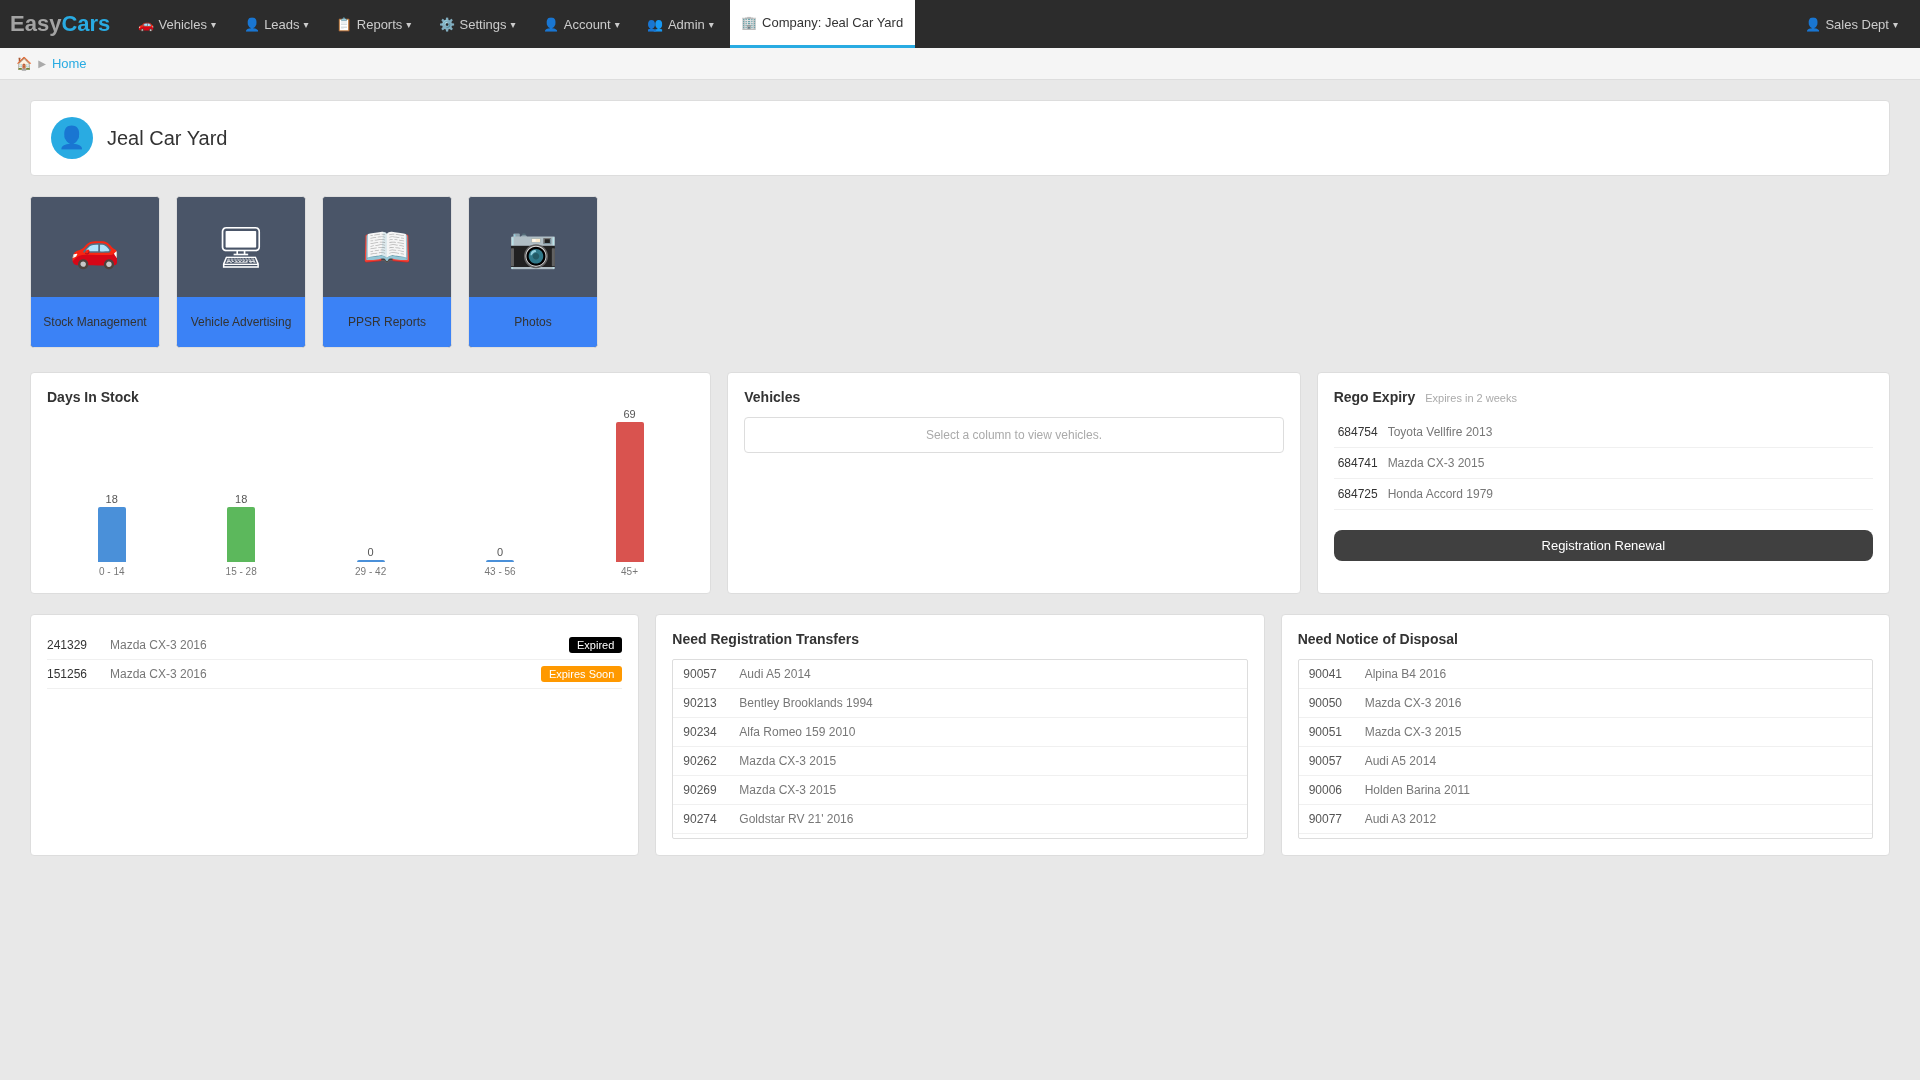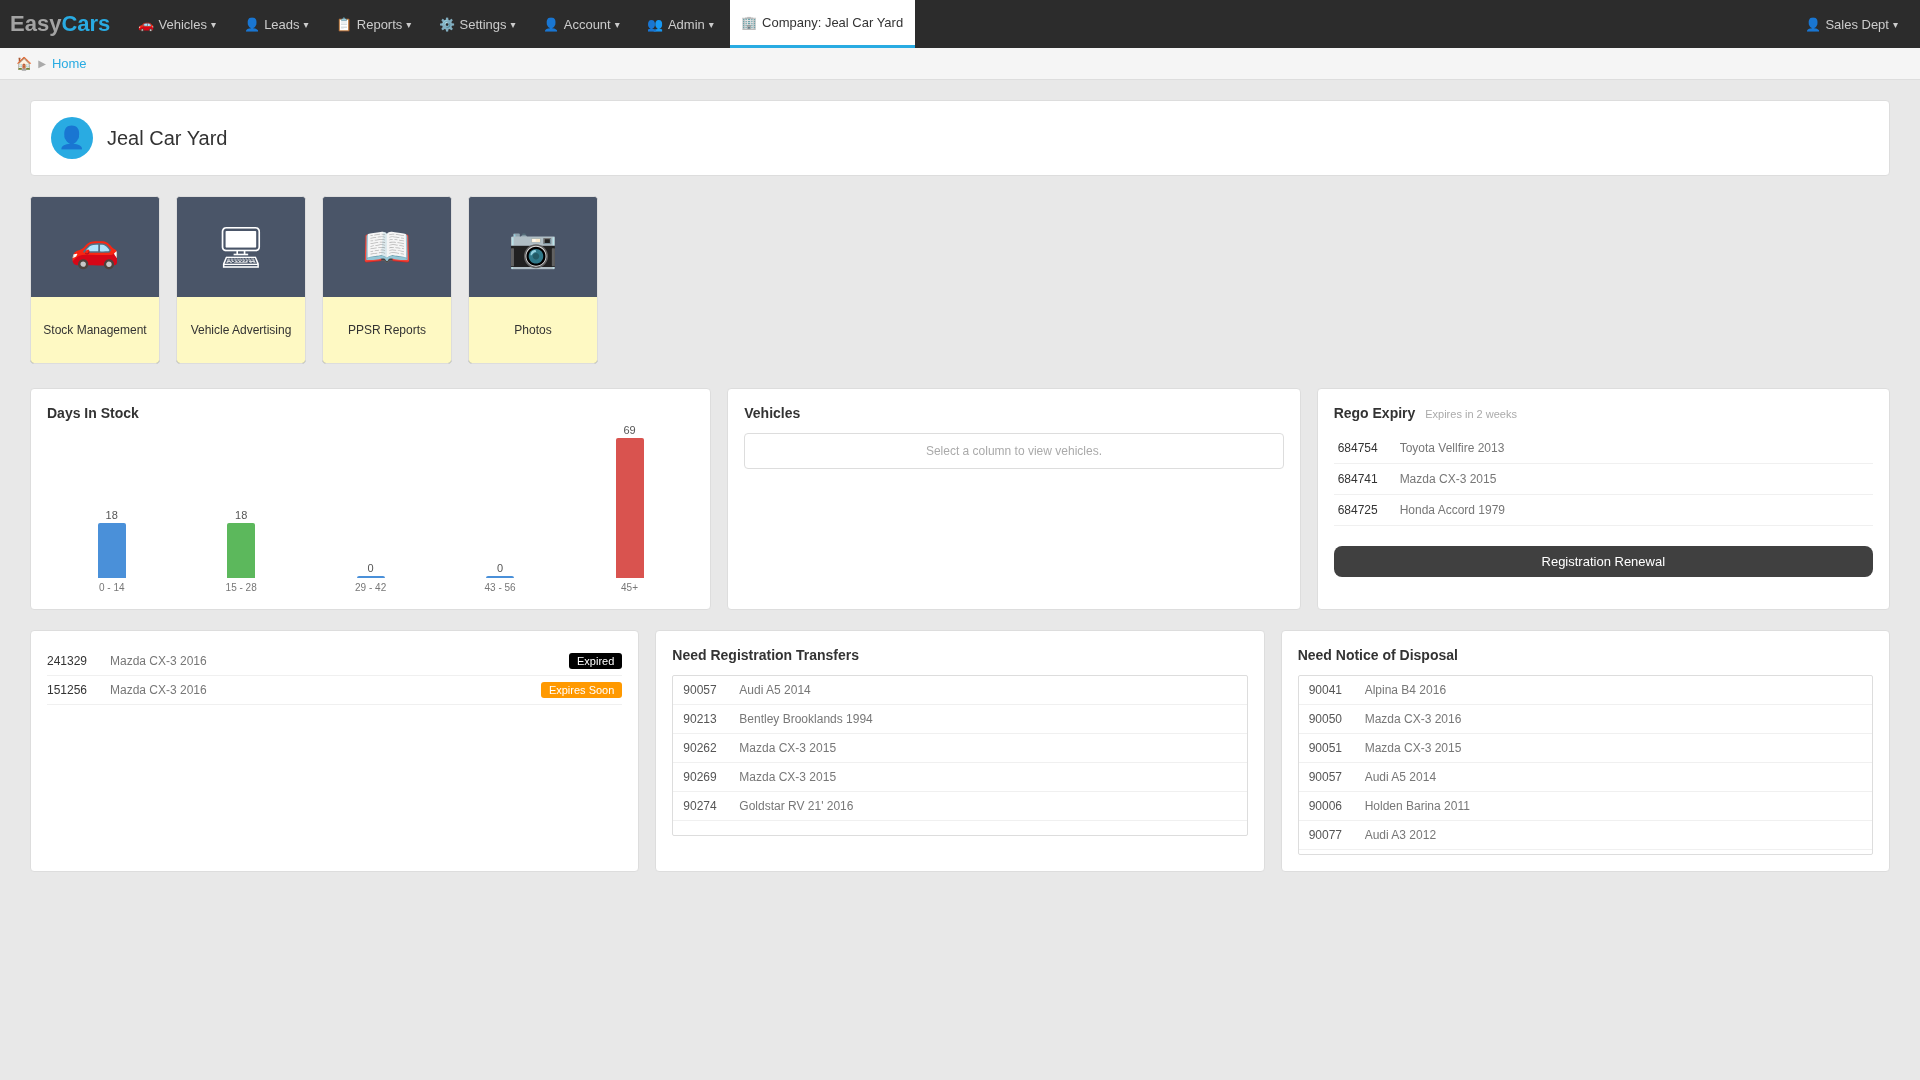--- a/index.html
+++ b/index.html
@@ -106,22 +106,22 @@
     .tile-icon-area {
       background: #4a5568;
       height: 100px;
       display: flex;
       align-items: center;
       justify-content: center;
       font-size: 40px;
       color: #fff;
     }
     .tile-label {
-      background: #fef9c3;
-      padding: 26px 8px;
+      background: #3b82f6;
+      padding: 10px 8px;
       text-align: center;
       font-size: 12px;
       color: #333;
       min-height: 50px;
       display: flex;
       align-items: center;
       justify-content: center;
     }
 
     
@@ -196,21 +196,20 @@
       color: #aaa;
       font-weight: normal;
       margin-left: 6px;
     }
     .rego-list { margin-bottom: 12px; }
     .rego-item {
       display: flex;
       align-items: center;
       padding: 8px 4px;
       border-bottom: 1px solid #f0f0f0;
-      gap: 12px;
     }
     .rego-id { color: #333; min-width: 50px; font-size: 12px; }
     .rego-car { color: #777; font-size: 12px; }
     .btn-renewal {
       background: #404040;
       color: #fff;
       border: none;
       border-radius: 8px;
       padding: 8px 0;
       width: 100%;
@@ -442,20 +441,24 @@
       <div class="scroll-list">
         <div class="scroll-item">
           <span class="scroll-id">90057</span>
           <span class="scroll-car">Audi A5 2014</span>
         </div>
         <div class="scroll-item">
           <span class="scroll-id">90213</span>
           <span class="scroll-car">Bentley Brooklands 1994</span>
         </div>
         <div class="scroll-item">
+          <span class="scroll-id">90234</span>
+          <span class="scroll-car">Alfa Romeo 159 2010</span>
+        </div>
+        <div class="scroll-item">
           <span class="scroll-id">90262</span>
           <span class="scroll-car">Mazda CX-3 2015</span>
         </div>
         <div class="scroll-item">
           <span class="scroll-id">90269</span>
           <span class="scroll-car">Mazda CX-3 2015</span>
         </div>
         <div class="scroll-item">
           <span class="scroll-id">90274</span>
           <span class="scroll-car">Goldstar RV 21' 2016</span>

